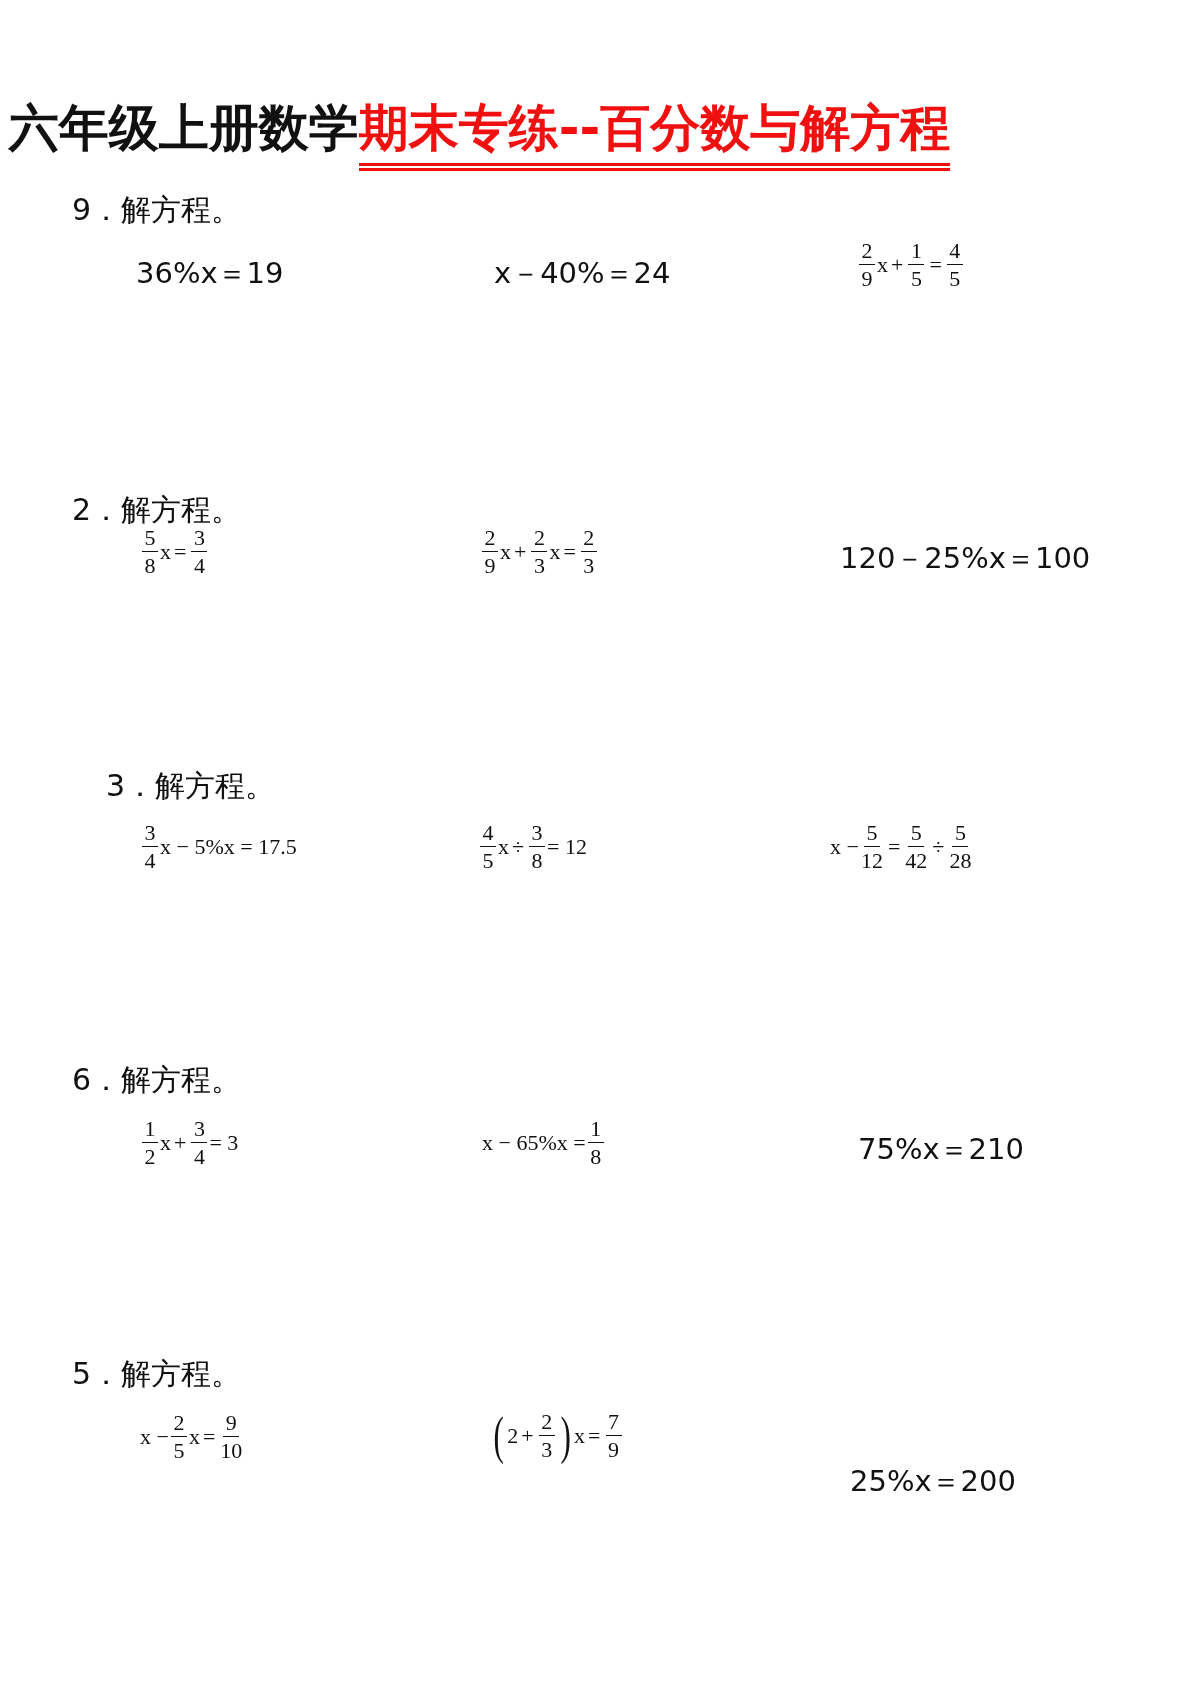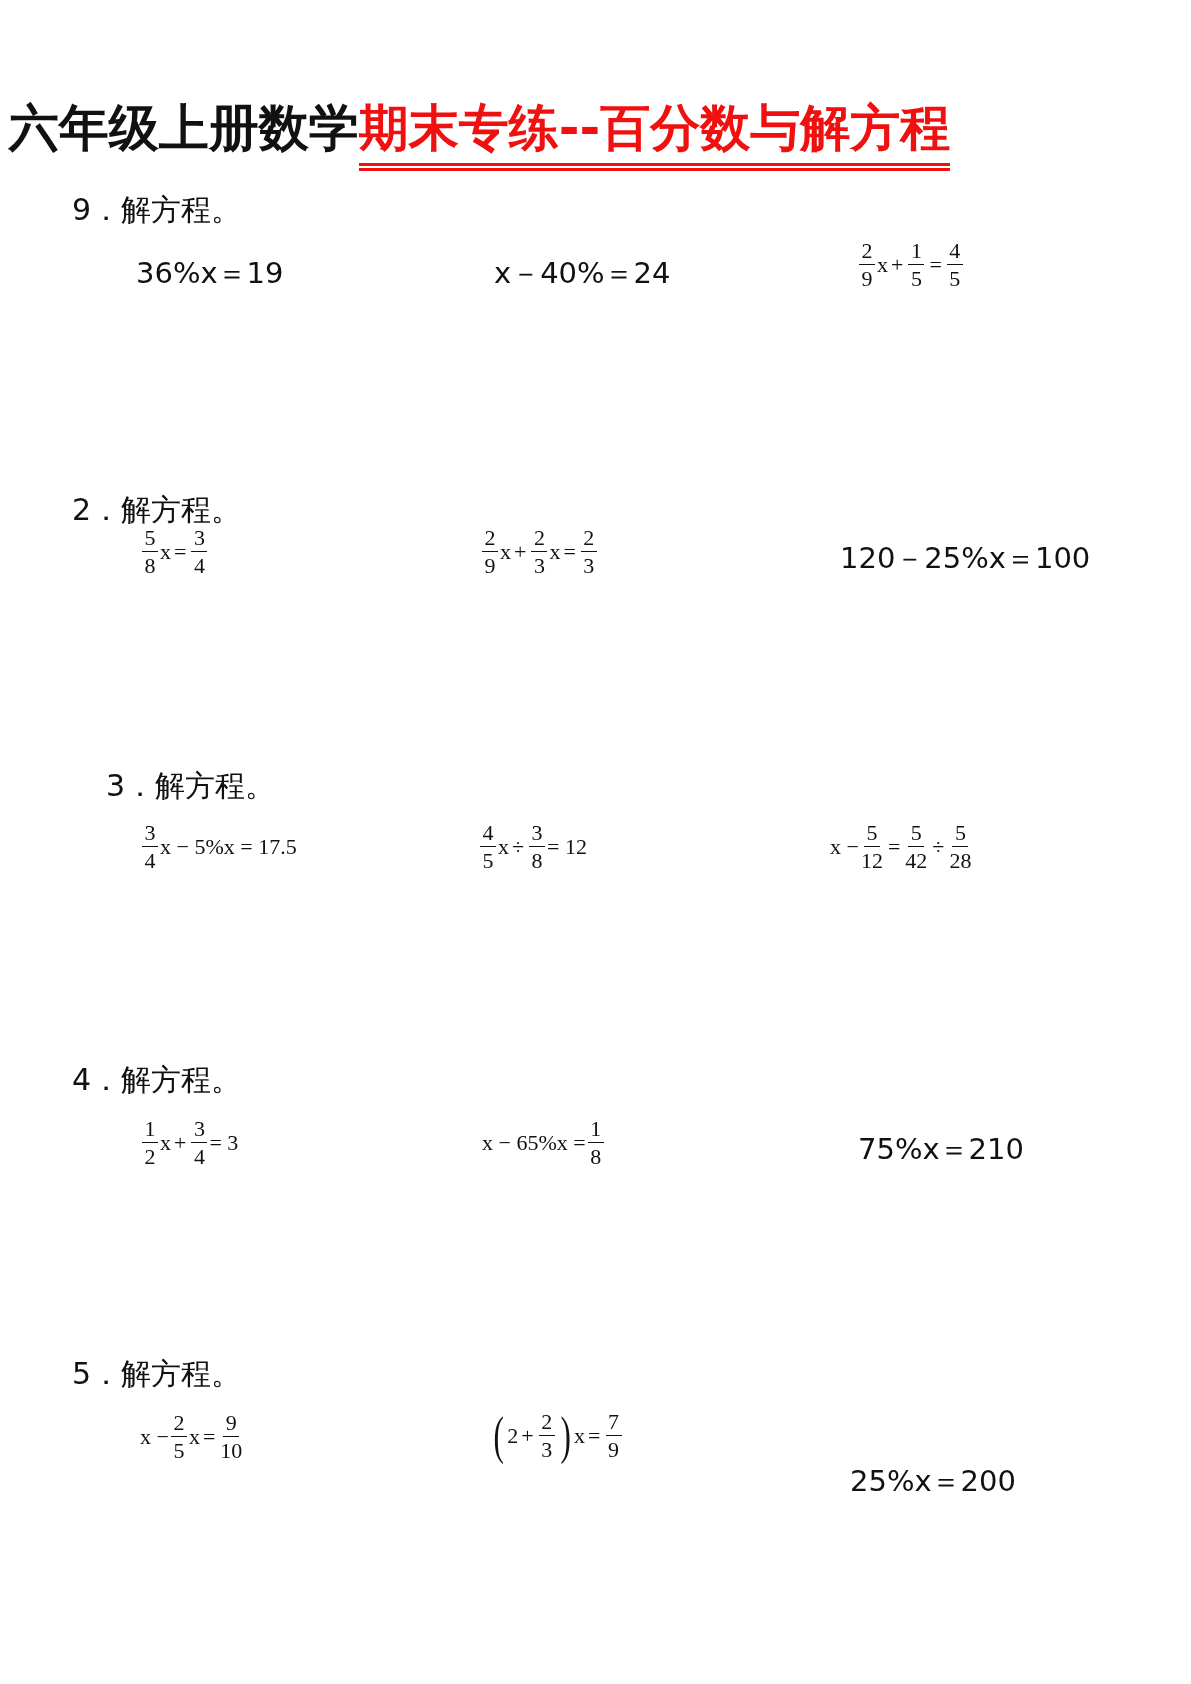--- a/index.html
+++ b/index.html
@@ -112,21 +112,21 @@
       <span class="num">5</span>
       <span class="den">42</span>
     </span>
   <span class="op">÷</span>
   <span class="frac">
       <span class="num">5</span>
       <span class="den">28</span>
     </span>
 </div>
 
-<div class="section-head" style="top:1062px;">4．解方程。</div>
+<div class="section-head" style="top:1062px;">6．解方程。</div>
 <div class="eq serif" style="left:140px; top:1118px;">
   <span class="frac">
       <span class="num">1</span>
       <span class="den">2</span>
     </span>
   <span class="it">x</span>
   <span class="op">+</span>
   <span class="frac">
       <span class="num">3</span>
       <span class="den">4</span>

